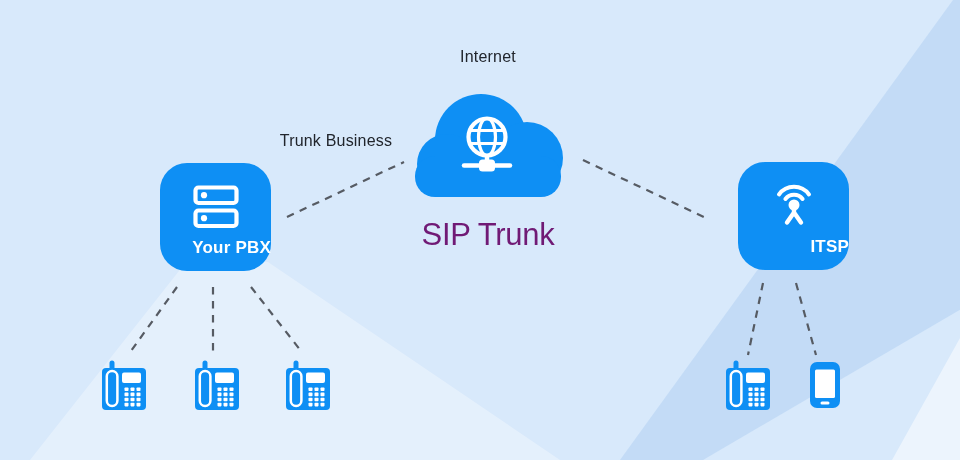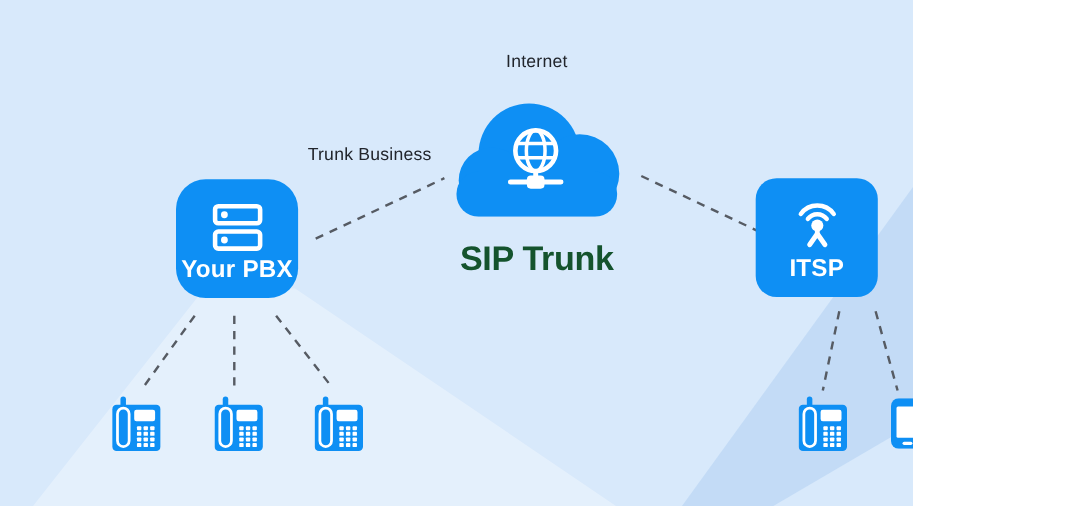--- a/index.html
+++ b/index.html
@@ -3,21 +3,21 @@
 <meta charset="utf-8">
 <style>
   html, body {
     margin: 0;
     padding: 0;
     background: #ffffff;
     font-family: "Liberation Sans", sans-serif;
   }
   .canvas {
     position: relative;
-    width: 830px;
+    width: 960px;
     height: 460px;
     background: #d8e9fb;
     overflow: hidden;
   }
   .bg-stripe {
     position: absolute;
     inset: 0;
     pointer-events: none;
   }
   .bg-stripe.right-dark {
@@ -52,51 +52,51 @@
     text-align: center;
   }
   .internet-label { left: 408px; top: 48px;  width: 160px; }
   .business-label { left: 256px; top: 132px; width: 160px; }
   .client-label   { left: 594px; top: 132px; width: 120px; }
   .sip-title {
     position: absolute;
     left: 368px; top: 217px;
     width: 240px;
     text-align: center;
-    color: #14532d;
+    color: #701a75;
     font-size: 31px;
-    font-weight: 700;
+    font-weight: 400;
     letter-spacing: -0.3px;
   }
   .cloud-node {
     position: absolute;
     left: 411px; top: 92px;
     width: 154px; height: 105px;
   }
   .node-box {
     position: absolute;
     width: 111px; height: 108px;
     background: #0e8ff4;
     border-radius: 27px;
     display: flex;
     flex-direction: column;
     align-items: center;
     justify-content: flex-start;
   }
   .node-box.pbx  { left: 160px; top: 163px; }
-  .node-box.itsp { left: 687px; top: 162px; border-radius: 19px; }
+  .node-box.itsp { left: 738px; top: 162px; }
   .node-box .node-icon { margin-top: 22px; }
   .node-box.itsp .node-icon { margin-top: 18px; }
   .node-label {
     position: absolute;
     bottom: 13px;
     left: 0; right: 0;
-    text-align: center;
+    text-align: right;
     color: #ffffff;
-    font-size: 22px;
+    font-size: 17px;
     font-weight: 600;
     letter-spacing: 0.2px;
   }
   .device {
     position: absolute;
   }
   .device.p1 { left: 102px; top: 360px; }
   .device.p2 { left: 195px; top: 360px; }
   .device.p3 { left: 286px; top: 360px; }
   .device.p4 { left: 726px; top: 360px; }

